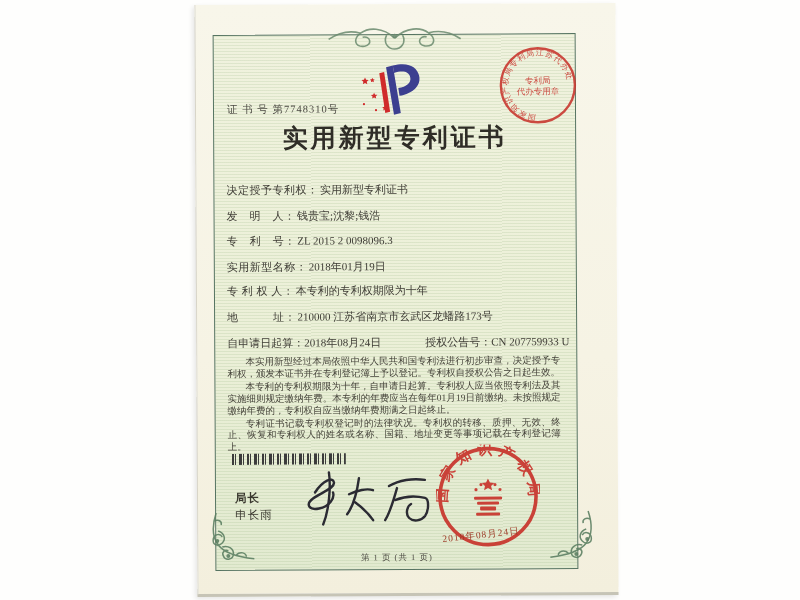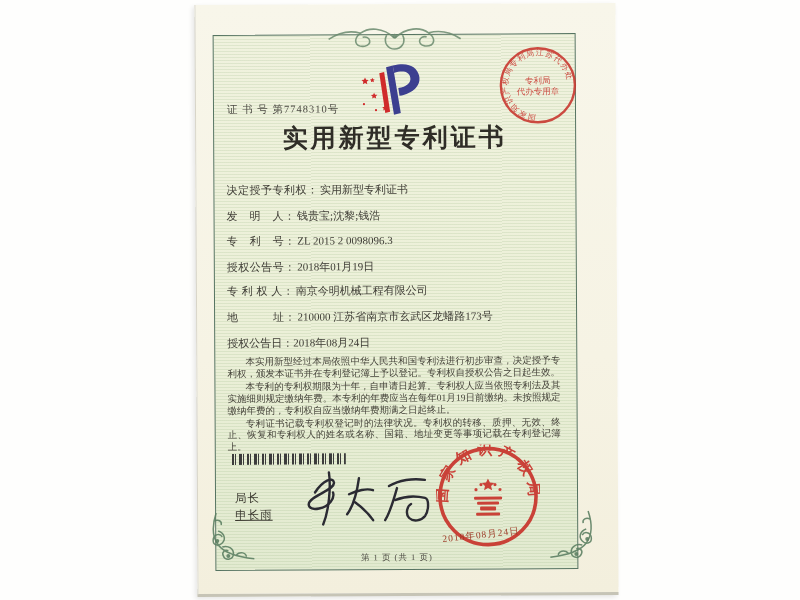--- a/index.html
+++ b/index.html
@@ -54,22 +54,22 @@
   .paras p{margin:0 0 1px 0;text-indent:1.9em;}
   .barcode{
     position:absolute;left:34px;top:449px;width:114px;height:11px;
     background:repeating-linear-gradient(90deg,
       #3c3c3c 0 2px,transparent 2px 3px,
       #3c3c3c 3px 4px,transparent 4px 7px,
       #3c3c3c 7px 10px,transparent 10px 11px,
       #3c3c3c 11px 12px,transparent 12px 15px);
   }
   .officer{position:absolute;left:37px;font-size:11.5px;color:#3a382f;letter-spacing:1px;}
-  .officer.t1{top:486px;}
-  .officer.t2{top:503px;text-decoration:underline;}
+  .officer.t1{top:486px;font-weight:bold;}
+  .officer.t2{top:503px;}
   .signature{position:absolute;left:95px;top:462px;width:155px;height:66px;}
   .seal-bottom{position:absolute;left:238px;top:441px;width:104px;height:104px;opacity:.92;}
   .seal-date{
     position:absolute;left:244px;top:523px;width:120px;
     font-size:9.5px;color:#9c3a26;letter-spacing:1px;
     transform:rotate(-6deg);white-space:nowrap;
   }
   .footer{
     position:absolute;left:17px;top:548px;width:363px;
     text-align:center;font-size:8.5px;color:#4c4a43;letter-spacing:1px;
@@ -137,30 +137,31 @@
     <div class="row" style="top:178px">
       <span class="lbl">决定授予专利权</span>：<span class="val">实用新型专利证书</span>
     </div>
     <div class="row" style="top:204px">
       <span class="lbl">发　明　人</span>：<span class="val">钱贵宝;沈黎;钱浩</span>
     </div>
     <div class="row" style="top:229px">
       <span class="lbl">专　利　号</span>：<span class="val">ZL 2015 2 0098096.3</span>
     </div>
     <div class="row" style="top:255px">
-      <span class="lbl">授权公告号</span>：<span class="val">2018年01月19日</span>
+      <span class="lbl">实用新型名称</span>：<span class="val">2018年01月19日</span>
     </div>
     <div class="row" style="top:279px">
-      <span class="lbl">专 利 权 人</span>：<span class="val">南京今明机械工程有限公司</span>
+      <span class="lbl">专 利 权 人</span>：<span class="val">本专利的专利权期限为十年</span>
     </div>
     <div class="row" style="top:305px">
       <span class="lbl">地　　　址</span>：<span class="val">210000 江苏省南京市玄武区龙蟠路173号</span>
     </div>
     <div class="row2" style="top:331px">
-      <span><span class="lbl">授权公告日</span>：<span class="val">2018年08月24日</span></span>
+      <span><span class="lbl">自申请日起算</span>：<span class="val">2018年08月24日</span></span>
+      <span class="half2"><span class="lbl">授权公告号</span>：<span class="val">CN 207759933 U</span></span>
     </div>
 
     <div class="paras">
       <p>本实用新型经过本局依照中华人民共和国专利法进行初步审查，决定授予专利权，颁发本证书并在专利登记簿上予以登记。专利权自授权公告之日起生效。</p>
       <p>本专利的专利权期限为十年，自申请日起算。专利权人应当依照专利法及其实施细则规定缴纳年费。本专利的年费应当在每年01月19日前缴纳。未按照规定缴纳年费的，专利权自应当缴纳年费期满之日起终止。</p>
       <p>专利证书记载专利权登记时的法律状况。专利权的转移、质押、无效、终止、恢复和专利权人的姓名或名称、国籍、地址变更等事项记载在专利登记簿上。</p>
     </div>
 
     <div class="barcode"></div>
 

